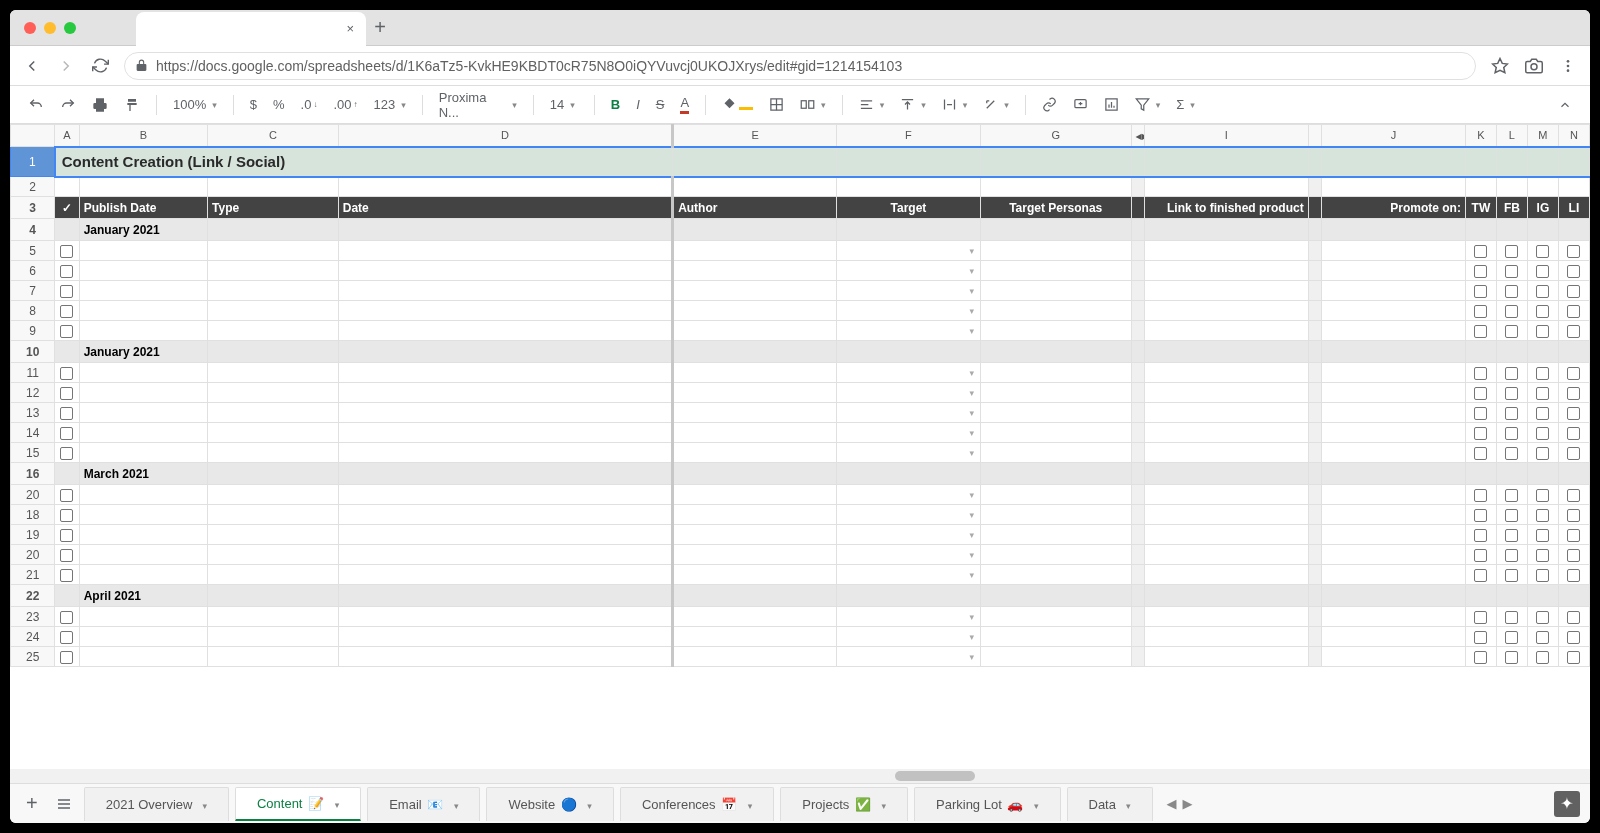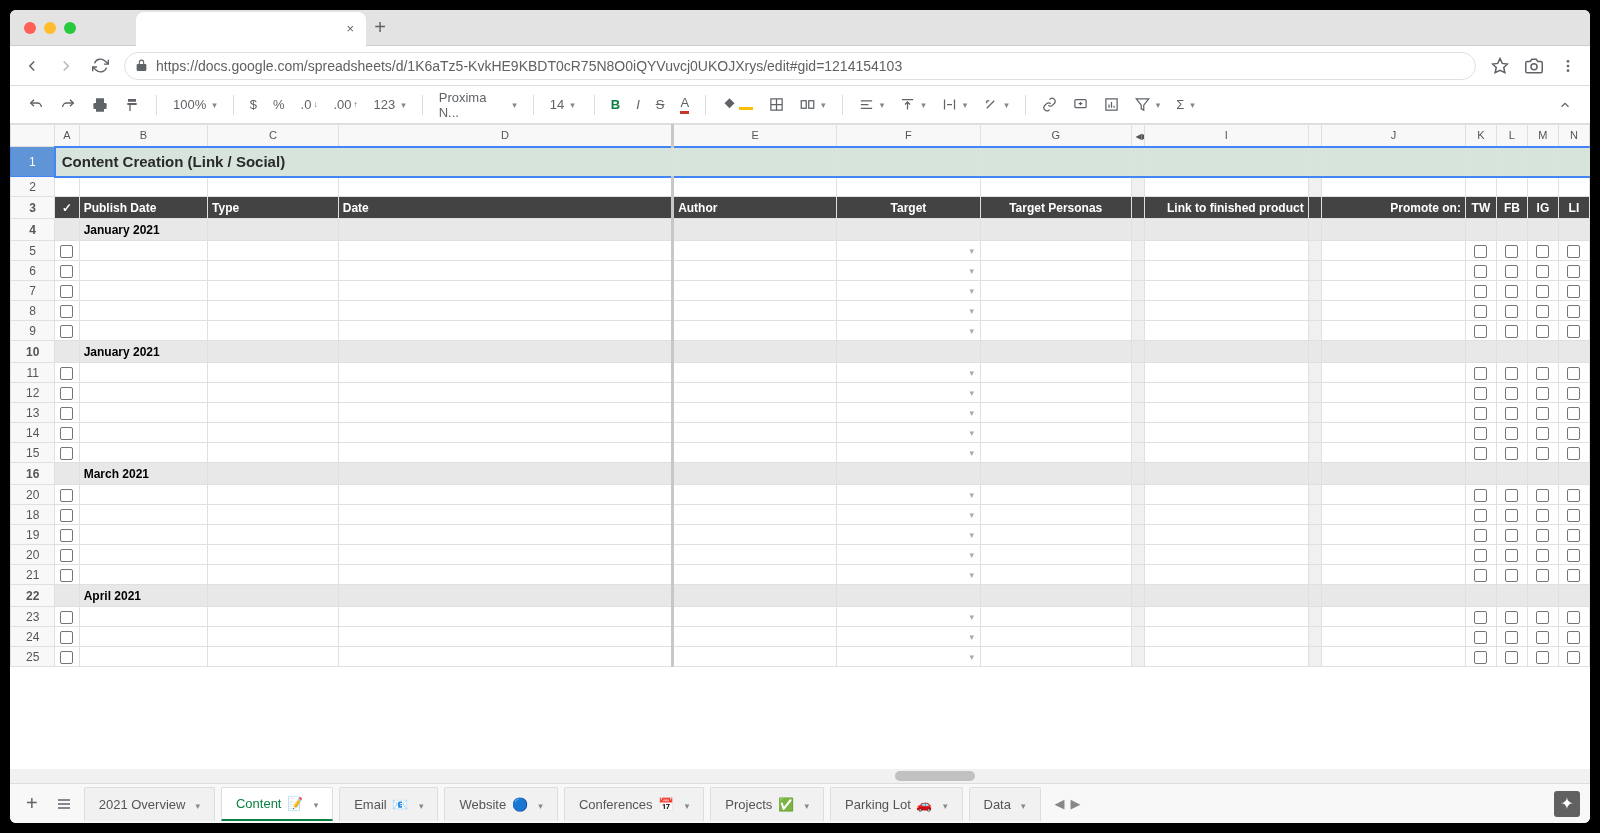--- a/index.html
+++ b/index.html
@@ -69,21 +69,21 @@
 .cb { width: 13px; height: 13px; border: 1.5px solid #757575; border-radius: 2px; display: inline-block; vertical-align: middle; }
 
 
 td.freezebar, th.freezebar { border-right: 3px solid #c7c7c7 !important; }
 
 
 .hscroll { height: 14px; background: #f1f1f1; position: relative; }
 .hscroll .thumb { position: absolute; left: 56%; top: 2px; width: 80px; height: 10px; background: #c1c1c1; border-radius: 5px; }
 
 .sheetstabs { height: 40px; display: flex; align-items: center; padding: 0 10px; gap: 6px; border-top: 1px solid #ddd; background: #f8f8f8; }
-.sheettab { padding: 8px 14px; border: 1px solid #ddd; border-bottom: none; background: #fff; color: #555; font-size: 13px; display: flex; align-items: center; gap: 6px; cursor: pointer; border-radius: 2px 2px 0 0; }
+.sheettab { padding: 8px 21px; border: 1px solid #ddd; border-bottom: none; background: #fff; color: #555; font-size: 13px; display: flex; align-items: center; gap: 6px; cursor: pointer; border-radius: 2px 2px 0 0; }
 .sheettab.inactive { background: #f1f1f1; }
 .sheettab.active { color: #0b8043; font-weight: 500; border-bottom: 2px solid #0b8043; }
 .sheettab .caret::after { content: "▾"; font-size: 9px; color: #888; margin-left: 4px; }
 .tabctl { color: #5f6368; padding: 6px; cursor: pointer; }
 .nav-arrows { display: flex; gap: 6px; margin-left: 8px; color: #888; }
 .explore { margin-left: auto; width: 26px; height: 26px; background: #616161; border-radius: 3px; color: #fff; display: flex; align-items: center; justify-content: center; font-size: 16px;}
 
 svg { display: block; }
 </style>
 </head>

